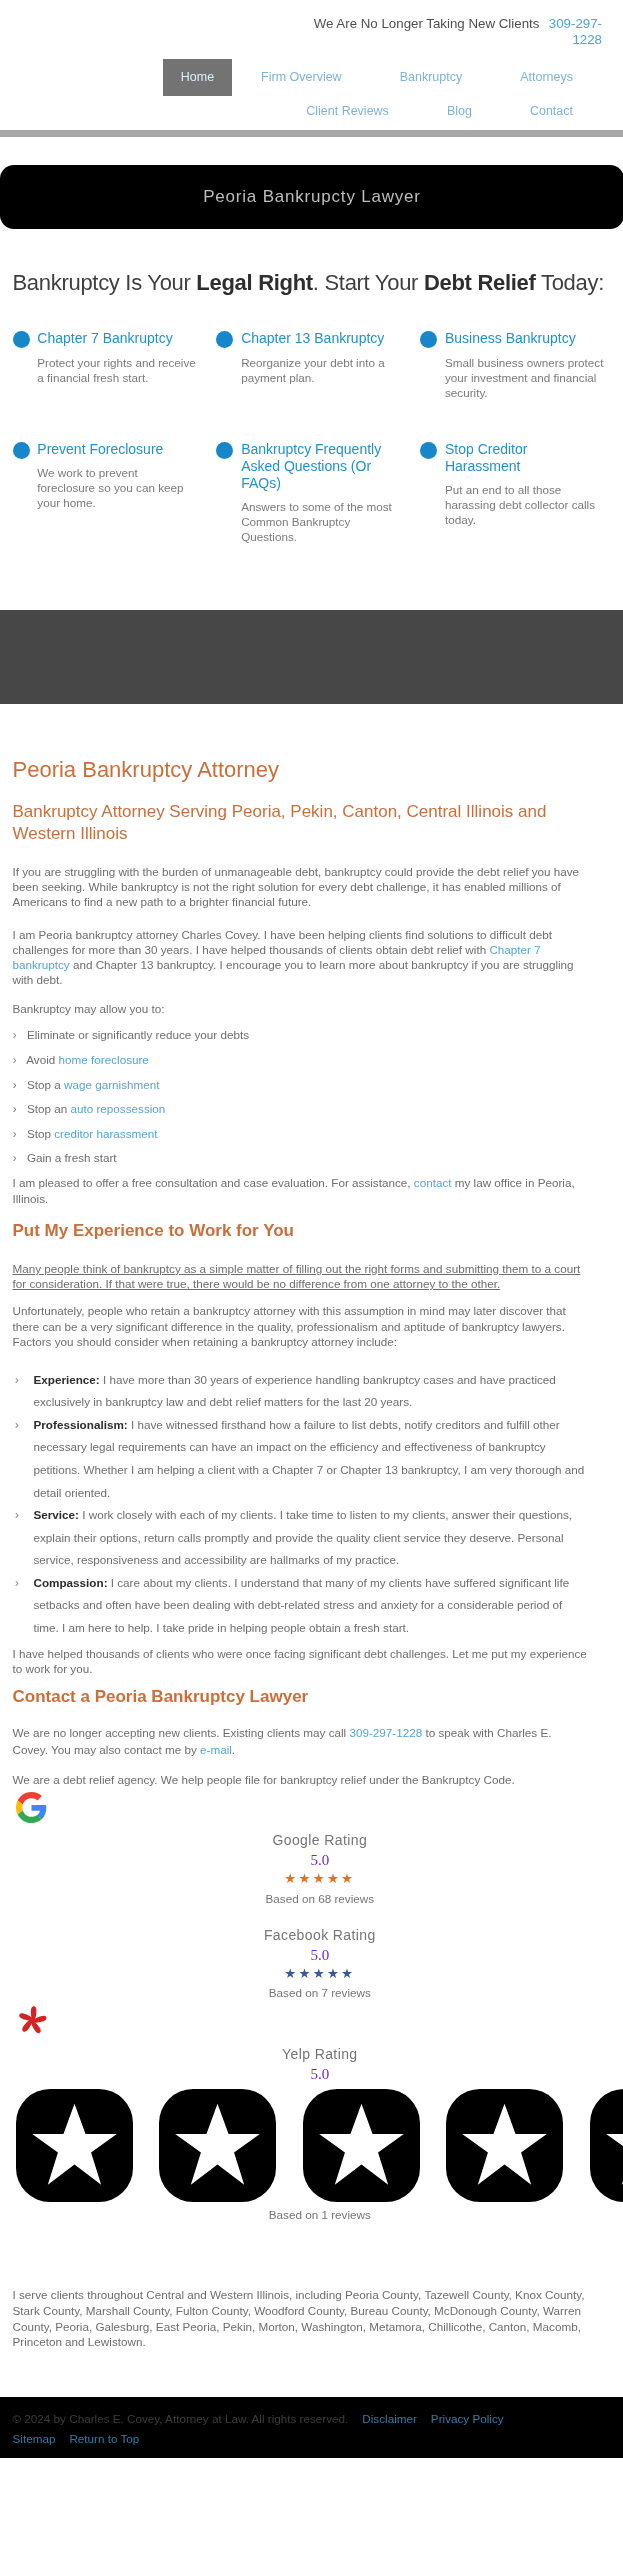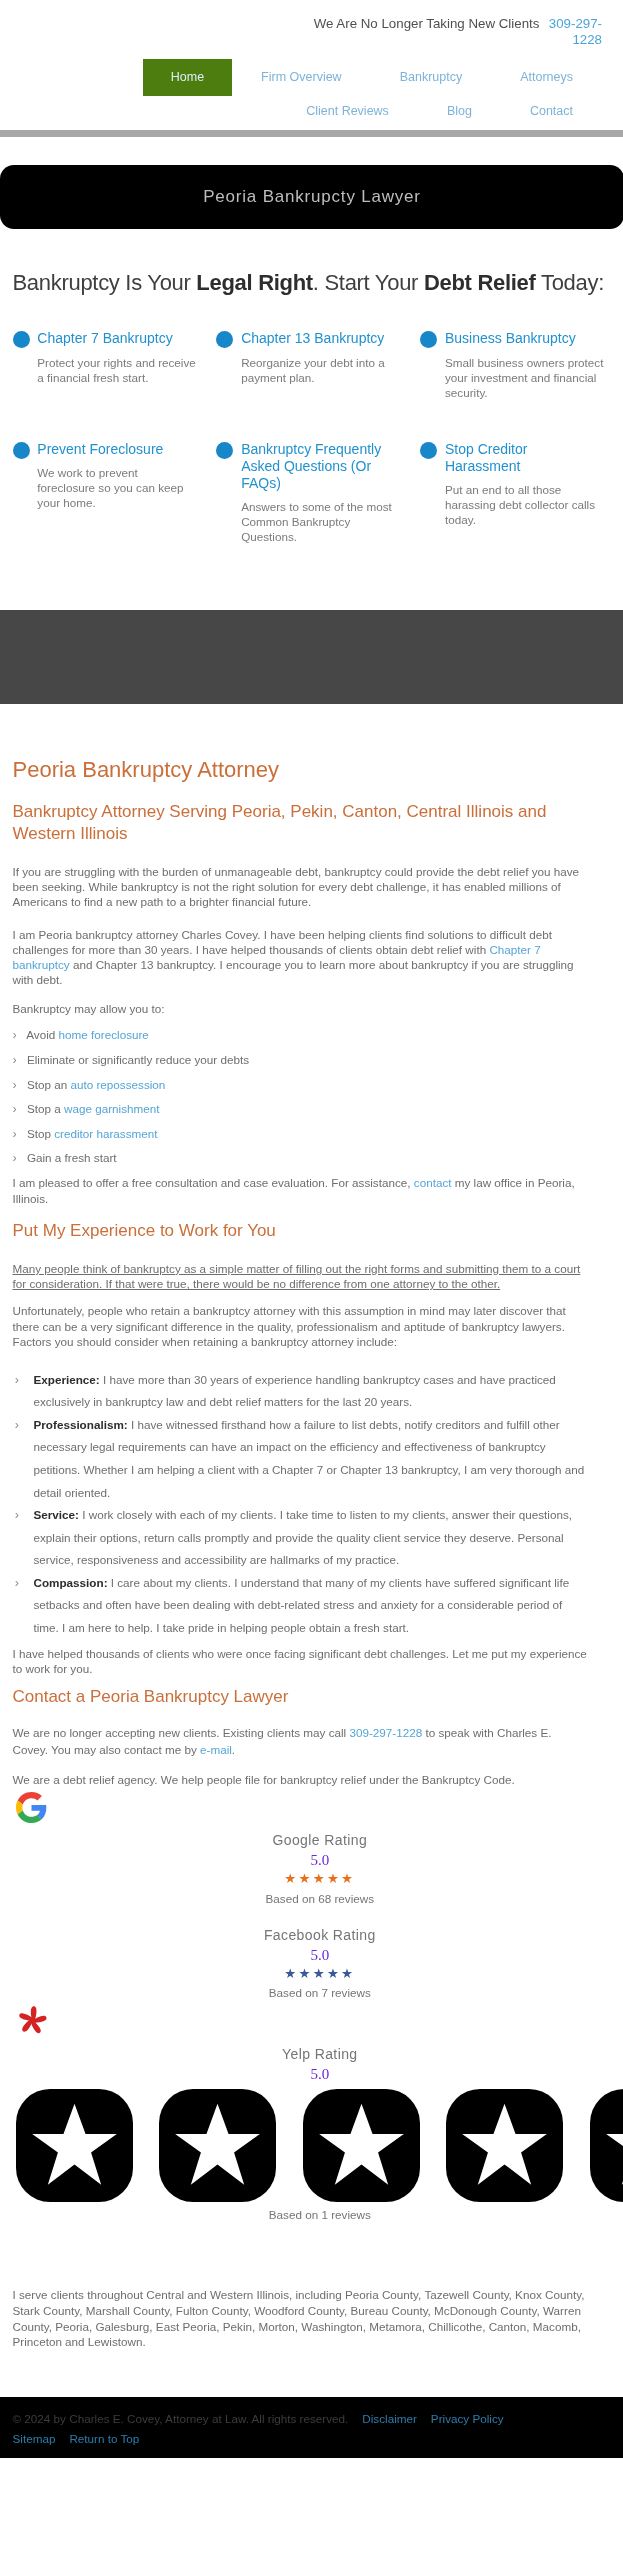--- a/index.html
+++ b/index.html
@@ -10,21 +10,21 @@
 
   
   .top-header{padding:15.6px 22px 0 12.5px;}
   .notice{max-width:312px;margin-left:auto;text-align:right;font-size:13.3px;line-height:16.4px;color:#4f4f4f;}
   .notice a{color:#4aa4d9;margin-left:9.4px;}
   .main-nav{margin-top:11px;display:flex;flex-direction:column;align-items:flex-end;gap:7.8px;}
   .nav-row{display:flex;align-items:center;}
   .nav-row.primary .nav-link{line-height:37px;}
   .nav-row.secondary .nav-link{line-height:15.6px;}
   .nav-link{display:block;padding:0 29px;font-size:12.5px;color:#7db3d8;}
-  .nav-link.active{background:#4d7c0f;color:#ddeff9;padding:0 28px;}
+  .nav-link.active{background:#737373;color:#ddeff9;padding:0 18px;}
   .header-divider{height:7px;background:#a7a7a7;margin-top:10px;}
 
   
   .banner{margin-top:28px;height:64px;background:#000;display:flex;align-items:center;justify-content:center;border-radius:14px;}
   .banner-title{color:#bdbdbd;font-size:17px;letter-spacing:0.8px;font-weight:400;}
 
   
   .headline{margin:39px 9.4px 0 12.5px;font-size:22px;line-height:29px;letter-spacing:-0.3px;color:#3f3f3f;font-weight:400;}
   .headline .b{color:#2e2e2e;}
 
@@ -41,21 +41,21 @@
   
   .article{padding:0 37px 0 12.5px;}
   .page-title{margin:53px 0 0;font-size:22px;line-height:25px;color:#cb6f3a;font-weight:400;}
   .sub-title{margin:18.7px 0 0;font-size:17px;line-height:22px;color:#cb6f3a;font-weight:400;}
   .body-p{font-size:11.7px;line-height:15px;color:#6e6e6e;margin:18.7px 0 0;}
   .allow-p{margin-top:14px;}
   ul.benefits{list-style:none;margin:11px 0 0;padding:0;}
   ul.benefits li{margin:8.6px 0;font-size:11.7px;line-height:15px;color:#6e6e6e;}
   .chev{color:#8a8a8a;margin-right:7px;font-size:12.5px;}
   .consult-p{margin-top:4.7px;line-height:15.6px;}
-  .orange-h{margin:14px 0 0;font-size:17px;line-height:22px;color:#cb6f3a;font-weight:400;}
+  .orange-h{margin:14px 0 0;font-size:17px;line-height:22px;color:#cb6f3a;font-weight:700;}
   .exp-p1{margin-top:18.7px;line-height:15.6px;text-decoration:underline;}
   .exp-p2{margin-top:11px;line-height:15.6px;}
   ul.factors{list-style:none;margin:18.7px 0 0;padding:0;}
   ul.factors li{position:relative;padding-left:21px;font-size:11.7px;line-height:22.6px;color:#6e6e6e;}
   ul.factors .chev{position:absolute;left:2.3px;top:0;}
   .helped-p{margin-top:6.2px;line-height:15.6px;}
   .contact-h{margin:9.4px 0 0;}
   .contact-p1{margin-top:17px;line-height:16.4px;}
   .contact-p2{margin-top:14px;line-height:16.4px;}
 
@@ -175,36 +175,36 @@
   <h2 class="sub-title">Bankruptcy Attorney Serving Peoria, Pekin, Canton, Central Illinois and Western Illinois</h2>
 
   <p class="body-p">If you are struggling with the burden of unmanageable debt, bankruptcy could provide the debt relief you have been seeking. While bankruptcy is not the right solution for every debt challenge, it has enabled millions of Americans to find a new path to a brighter financial future.</p>
   <p class="body-p"><span>I am Peoria bankruptcy attorney Charles Covey. I have been helping clients find solutions to difficult debt challenges for more than 30 years. I have helped thousands of clients obtain debt relief with </span><a href="#" class="lnk">Chapter 7 bankruptcy</a><span> and Chapter 13 bankruptcy. I encourage you to learn more about bankruptcy if you are struggling with debt.</span></p>
   <p class="body-p allow-p">Bankruptcy may allow you to:</p>
 
   <ul class="benefits">
 
       <li>
         <span class="chev">›</span>
+        <span><span>Eliminate or significantly reduce your debts</span></span>
+      </li>
+
+      <li>
+        <span class="chev">›</span>
         <span><span>Avoid </span><a href="#" class="lnk">home foreclosure</a></span>
       </li>
 
       <li>
         <span class="chev">›</span>
-        <span><span>Eliminate or significantly reduce your debts</span></span>
+        <span><span>Stop a </span><a href="#" class="lnk">wage garnishment</a></span>
       </li>
 
       <li>
         <span class="chev">›</span>
         <span><span>Stop an </span><a href="#" class="lnk">auto repossession</a></span>
-      </li>
-
-      <li>
-        <span class="chev">›</span>
-        <span><span>Stop a </span><a href="#" class="lnk">wage garnishment</a></span>
       </li>
 
       <li>
         <span class="chev">›</span>
         <span><span>Stop </span><a href="#" class="lnk">creditor harassment</a></span>
       </li>
 
       <li>
         <span class="chev">›</span>
         <span><span>Gain a fresh start</span></span>

